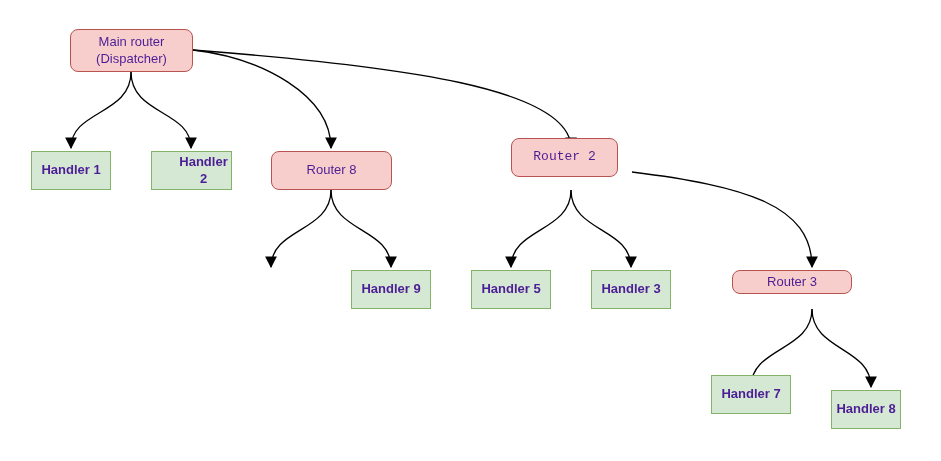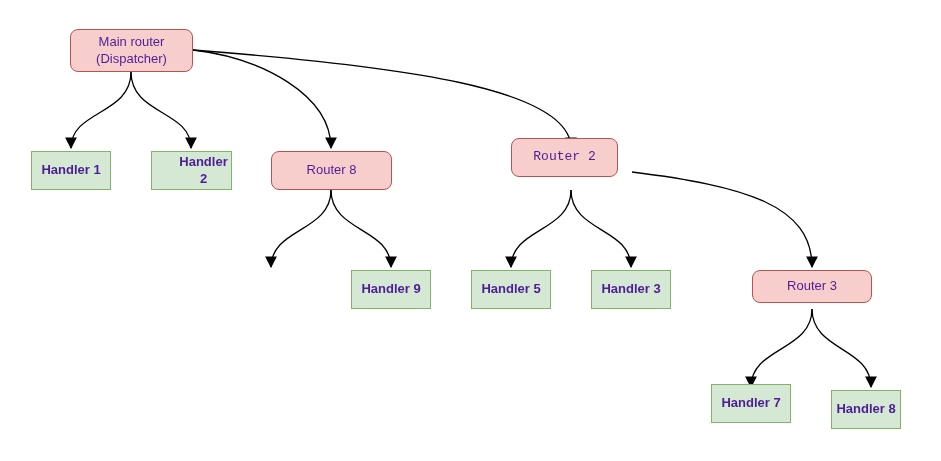--- a/index.html
+++ b/index.html
@@ -81,19 +81,19 @@
 
   <div class="node router" style="left:511px; top:138px; width:107px; height:39px;font-family:Liberation Mono, monospace;">Router 2</div>
 
 
   <div class="node handler" style="left:351px; top:270px; width:80px; height:39px;">Handler 9</div>
 
   <div class="node handler" style="left:471px; top:270px; width:80px; height:39px;">Handler 5</div>
 
   <div class="node handler" style="left:591px; top:270px; width:80px; height:39px;">Handler 3</div>
 
-  <div class="node router" style="left:752px; top:270px; width:120px; height:33px;">Router 3</div>
+  <div class="node router" style="left:732px; top:270px; width:120px; height:24px;">Router 3</div>
 
-  <div class="node handler" style="left:711px; top:384px; width:80px; height:39px;">Handler 7</div>
+  <div class="node handler" style="left:711px; top:375px; width:80px; height:39px;">Handler 7</div>
 
   <div class="node handler" style="left:831px; top:390px; width:70px; height:39px;text-align:center;">Handler 8</div>
 
 </div>
 
 </body></html>

